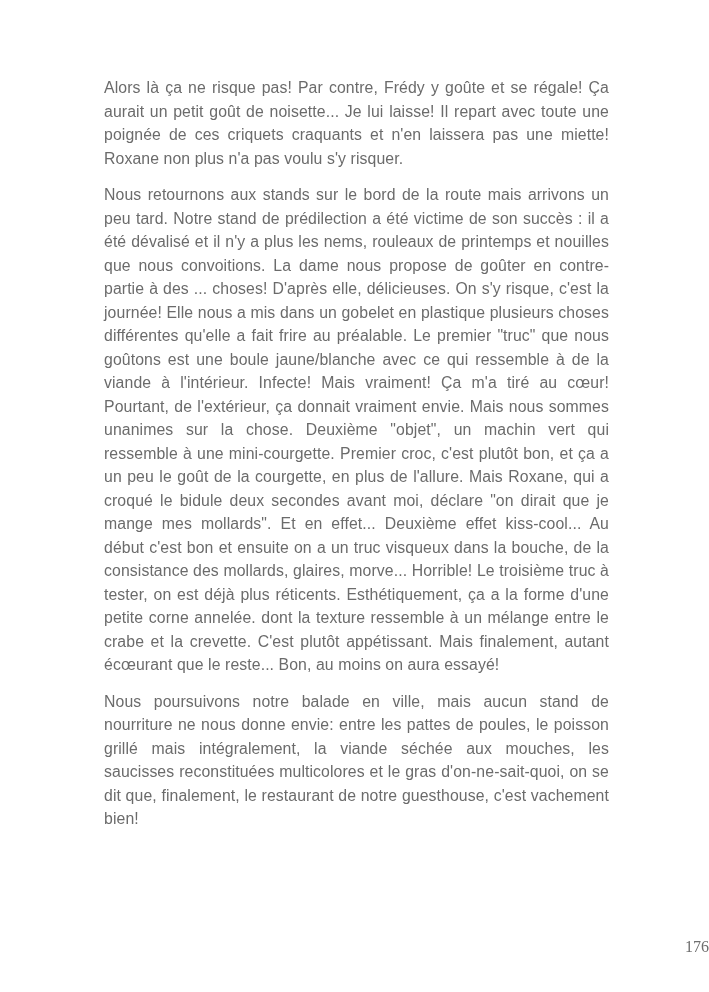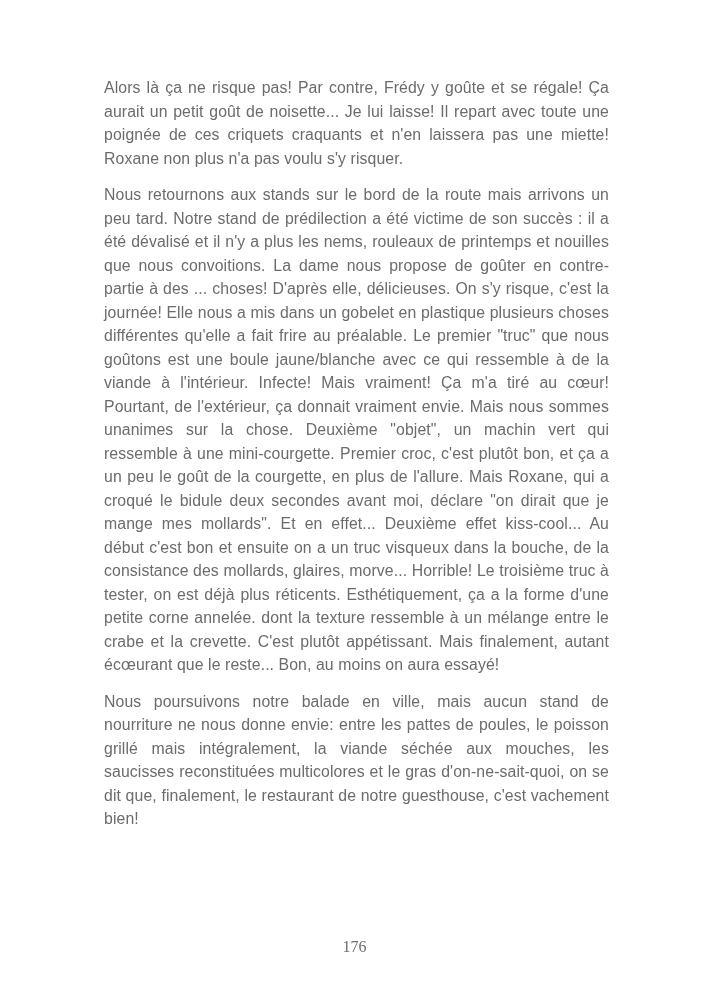--- a/index.html
+++ b/index.html
@@ -27,21 +27,21 @@
     line-height: 23.5px;
     color: #6b6b6b;
     text-align: justify;
     letter-spacing: 0.1px;
   }
   .page-footer {
     position: absolute;
     left: 0;
     top: 938px;
     width: 709px;
-    text-align: center;
+    text-align: right;
   }
   .page-number {
     font-family: "Liberation Serif", serif;
     font-size: 16px;
     color: #6e6e6e;
   }
 </style>
 </head>
 <body>
 

